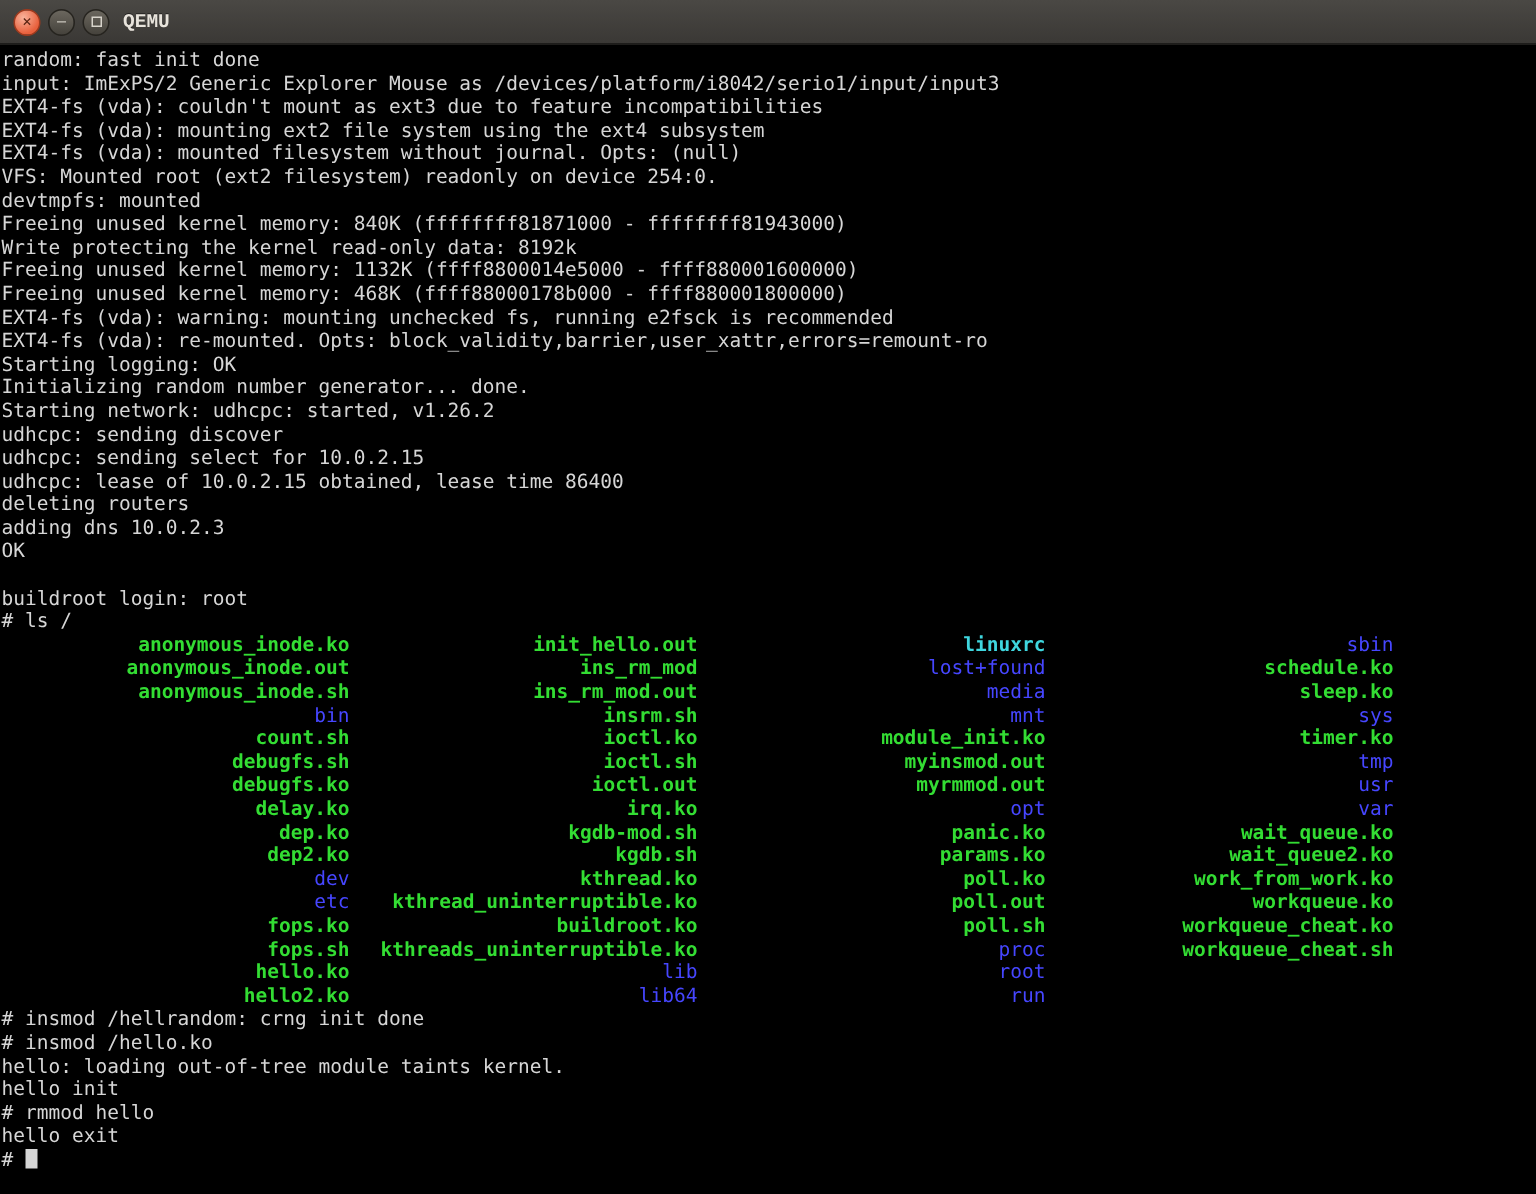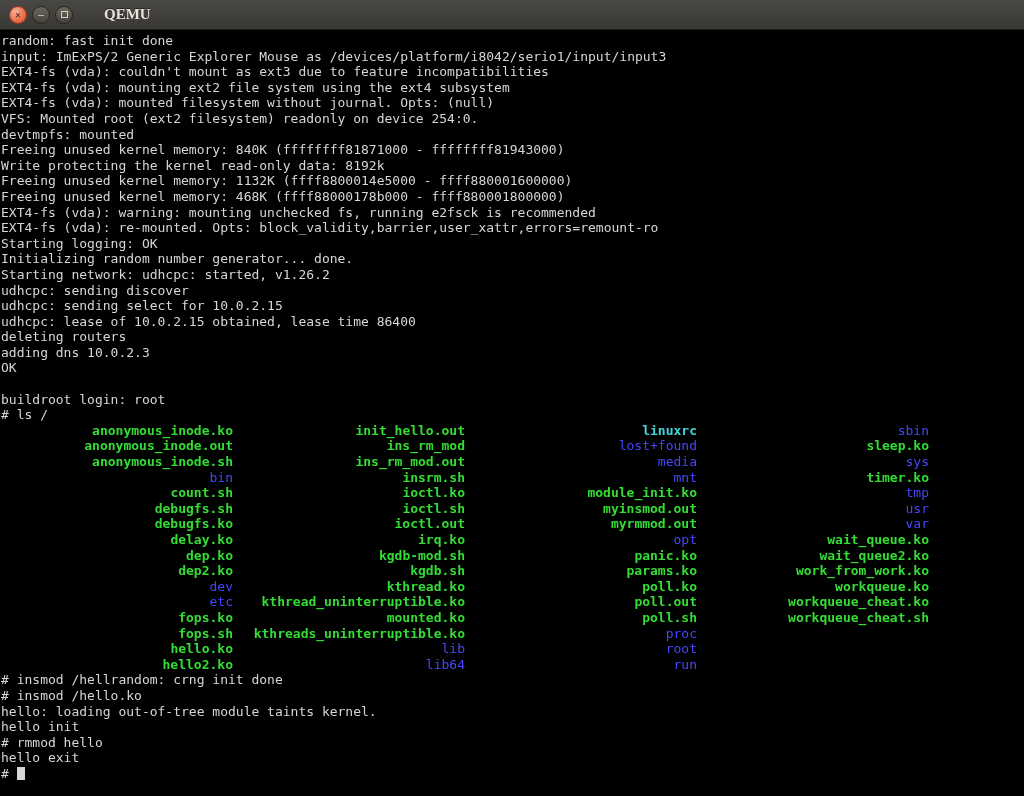--- a/index.html
+++ b/index.html
@@ -25,22 +25,22 @@
   }
   .winbtn.close {
     background:radial-gradient(circle at 35% 30%, #f9b29a, #e8603c 70%);
     border:1px solid #9e3a1e;
     color:#5a2413; font-weight:bold;
   }
   .winbtn .maxbox {
     width:7px; height:7px; border:1px solid #d8d4cb; display:block;
   }
   .titlebar .title {
-    margin-left:26px; font-family:Liberation Serif, serif;
-    font-weight:bold; font-size:15px; color:#e8e4dc;
+    margin-left:4px; font-family:Liberation Mono, monospace;
+    font-weight:bold; font-size:13px; color:#e8e4dc;
     text-shadow:0 -1px 0 rgba(0,0,0,.5);
   }
 
   
   .terminal {
     flex:1; background:var(--bg,#000);
     padding:3px 0 0 1px;
     font-size:13px; line-height:15.6px;
     color:var(--fg,#d6d6d6);
   }
@@ -129,21 +129,21 @@
           <div class="line t-exec">ins_rm_mod.out</div>
           <div class="line t-exec">insrm.sh</div>
           <div class="line t-exec">ioctl.ko</div>
           <div class="line t-exec">ioctl.sh</div>
           <div class="line t-exec">ioctl.out</div>
           <div class="line t-exec">irq.ko</div>
           <div class="line t-exec">kgdb-mod.sh</div>
           <div class="line t-exec">kgdb.sh</div>
           <div class="line t-exec">kthread.ko</div>
           <div class="line t-exec">kthread_uninterruptible.ko</div>
-          <div class="line t-exec">mounted.ko</div>
+          <div class="line t-exec">buildroot.ko</div>
           <div class="line t-exec">kthreads_uninterruptible.ko</div>
           <div class="line t-dir">lib</div>
           <div class="line t-dir">lib64</div>
         </div>
         <div class="ls-col">
           <div class="line t-link">linuxrc</div>
           <div class="line t-dir">lost+found</div>
           <div class="line t-dir">media</div>
           <div class="line t-dir">mnt</div>
           <div class="line t-exec">module_init.ko</div>
@@ -154,20 +154,21 @@
           <div class="line t-exec">params.ko</div>
           <div class="line t-exec">poll.ko</div>
           <div class="line t-exec">poll.out</div>
           <div class="line t-exec">poll.sh</div>
           <div class="line t-dir">proc</div>
           <div class="line t-dir">root</div>
           <div class="line t-dir">run</div>
         </div>
         <div class="ls-col">
           <div class="line t-dir">sbin</div>
+          <div class="line t-exec">schedule.ko</div>
           <div class="line t-exec">sleep.ko</div>
           <div class="line t-dir">sys</div>
           <div class="line t-exec">timer.ko</div>
           <div class="line t-dir">tmp</div>
           <div class="line t-dir">usr</div>
           <div class="line t-dir">var</div>
           <div class="line t-exec">wait_queue.ko</div>
           <div class="line t-exec">wait_queue2.ko</div>
           <div class="line t-exec">work_from_work.ko</div>
           <div class="line t-exec">workqueue.ko</div>

